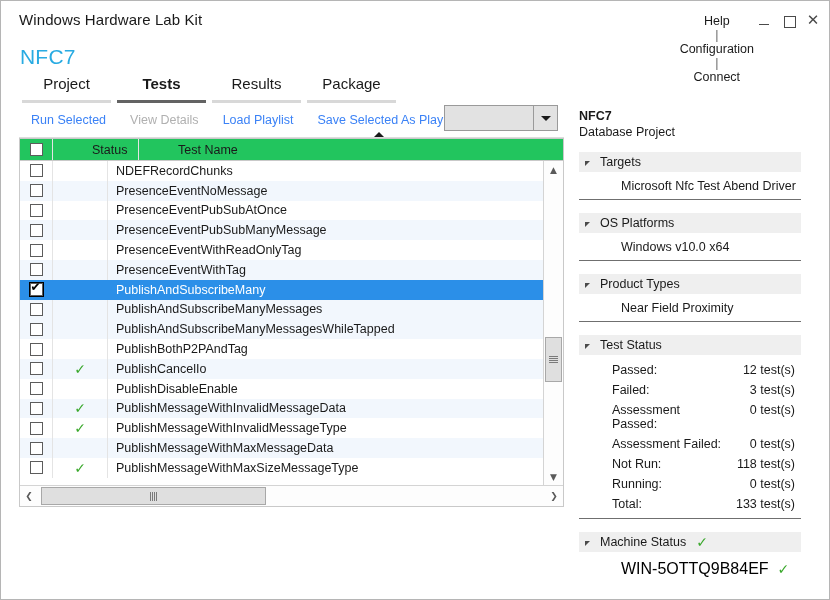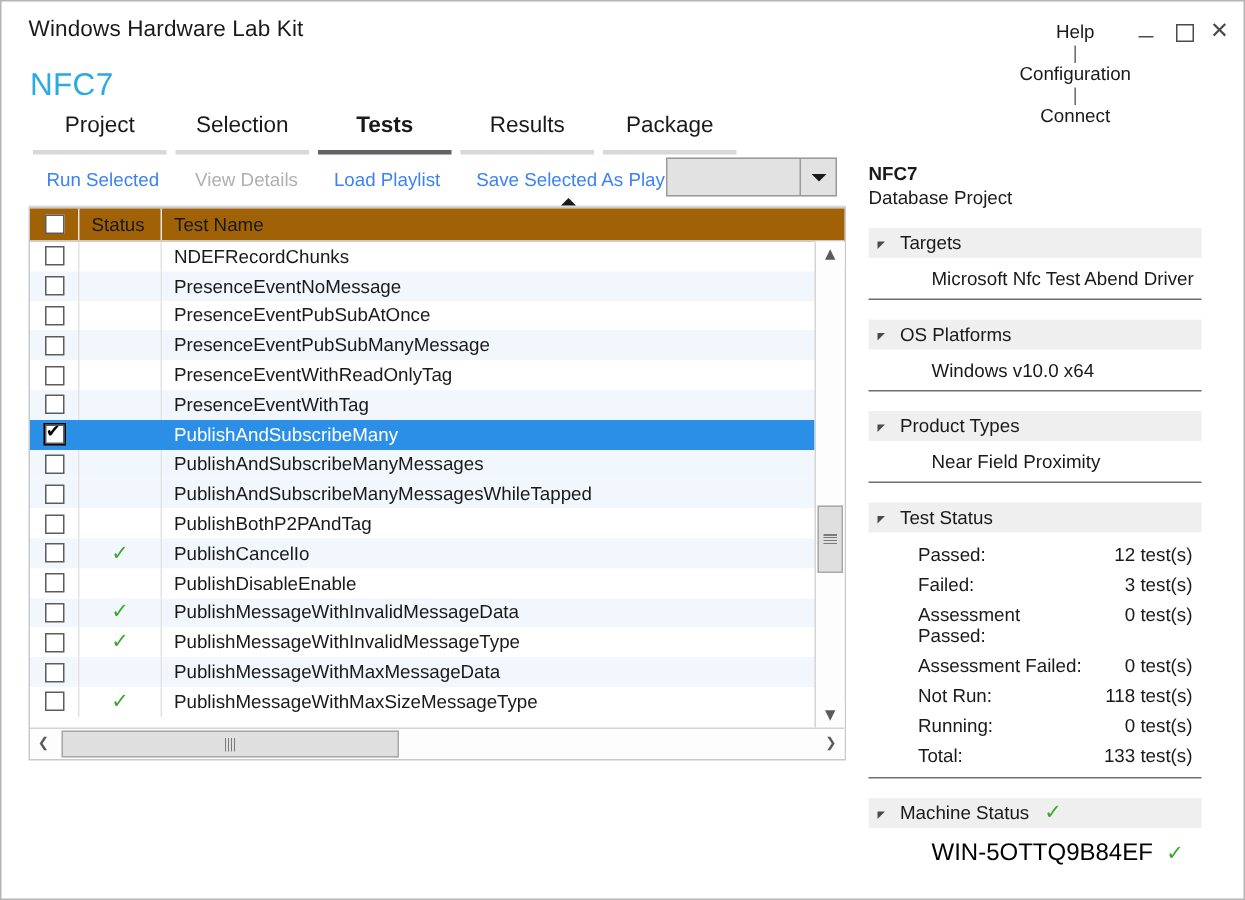--- a/index.html
+++ b/index.html
@@ -113,22 +113,22 @@
   }
 
   
   .grid {
     position: absolute; left: 18px; top: 137px;
     width: 545px; height: 369px;
     border: 1px solid #c9c9c9; background: #fff;
   }
   .grid-head {
     position: relative; height: 22px;
-    border-bottom: 1px solid #c9c9c9; background: #a16207;
-    display: flex; align-items: flex-start;
+    border-bottom: 1px solid #c9c9c9; background: #22c55e;
+    display: flex; align-items: flex-start; gap: 31px;
   }
   .col-chk {
     width: 33px; height: 21px; display: flex;
     align-items: center; justify-content: center;
     border-right: 1px solid #e4e4e4; flex: none;
   }
   .col-status {
     width: 55px; padding-left: 8px; font-size: 12.5px; color: #1a1a1a;
     border-right: 1px solid #e4e4e4; flex: none;
     height: 21px; display: flex; align-items: center;
@@ -274,23 +274,20 @@
       <span class="wc wc-close">✕</span>
     </div>
   </div>
 
   <div class="project-name">NFC7</div>
 
   <div class="tabs">
     <div class="tab" style="width:95px">
       <span class="tl">Project</span>
     </div>
-    <div class="tab" style="width:95px">
-      <span class="tl">Selection</span>
-    </div>
     <div class="tab active" style="width:95px">
       <span class="tl">Tests</span>
     </div>
     <div class="tab" style="width:95px">
       <span class="tl">Results</span>
     </div>
     <div class="tab" style="width:95px">
       <span class="tl">Package</span>
     </div>
   </div>

